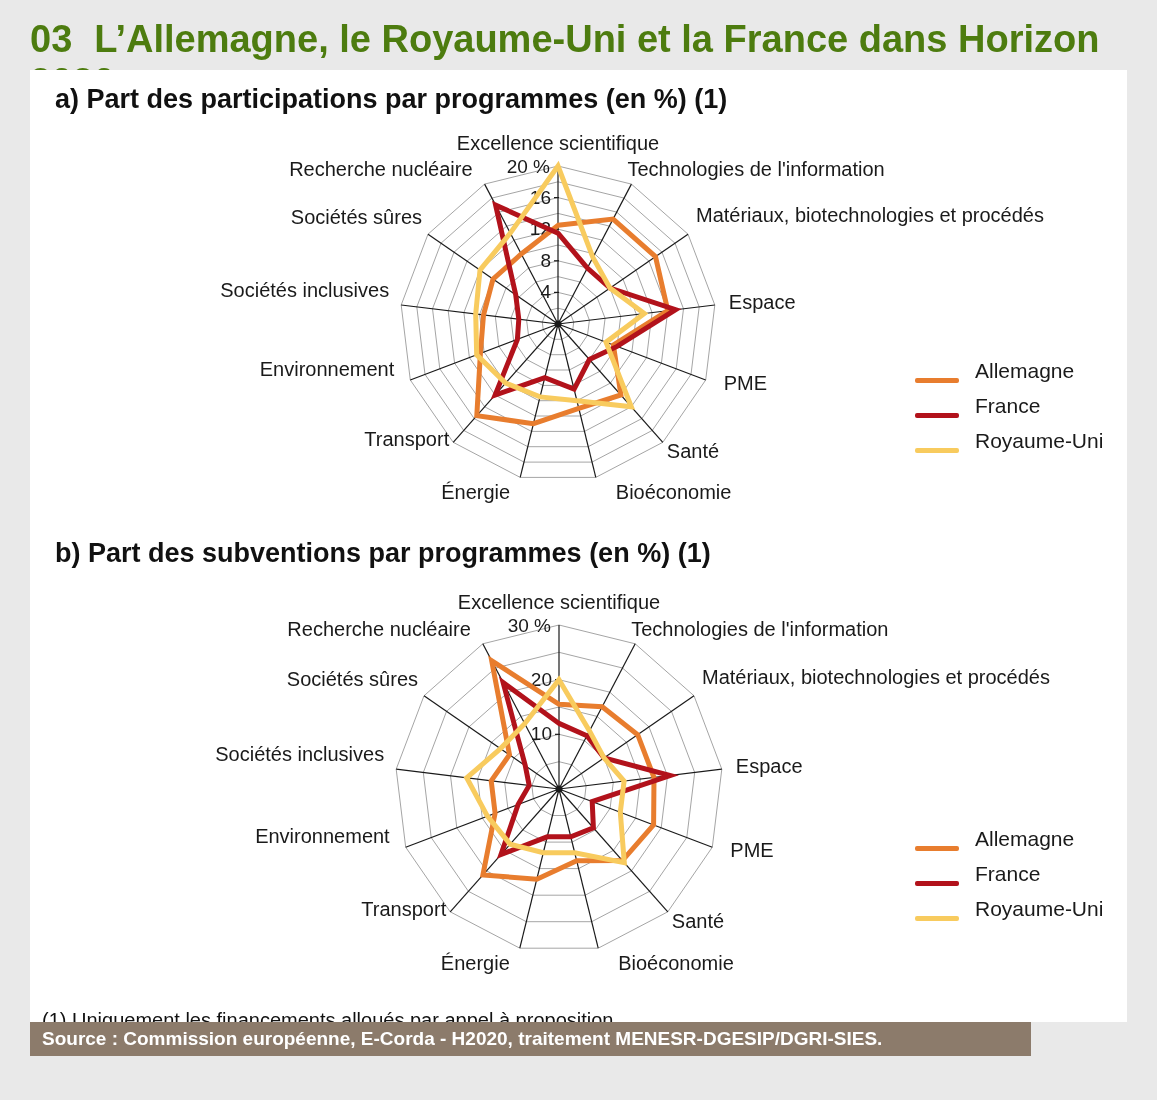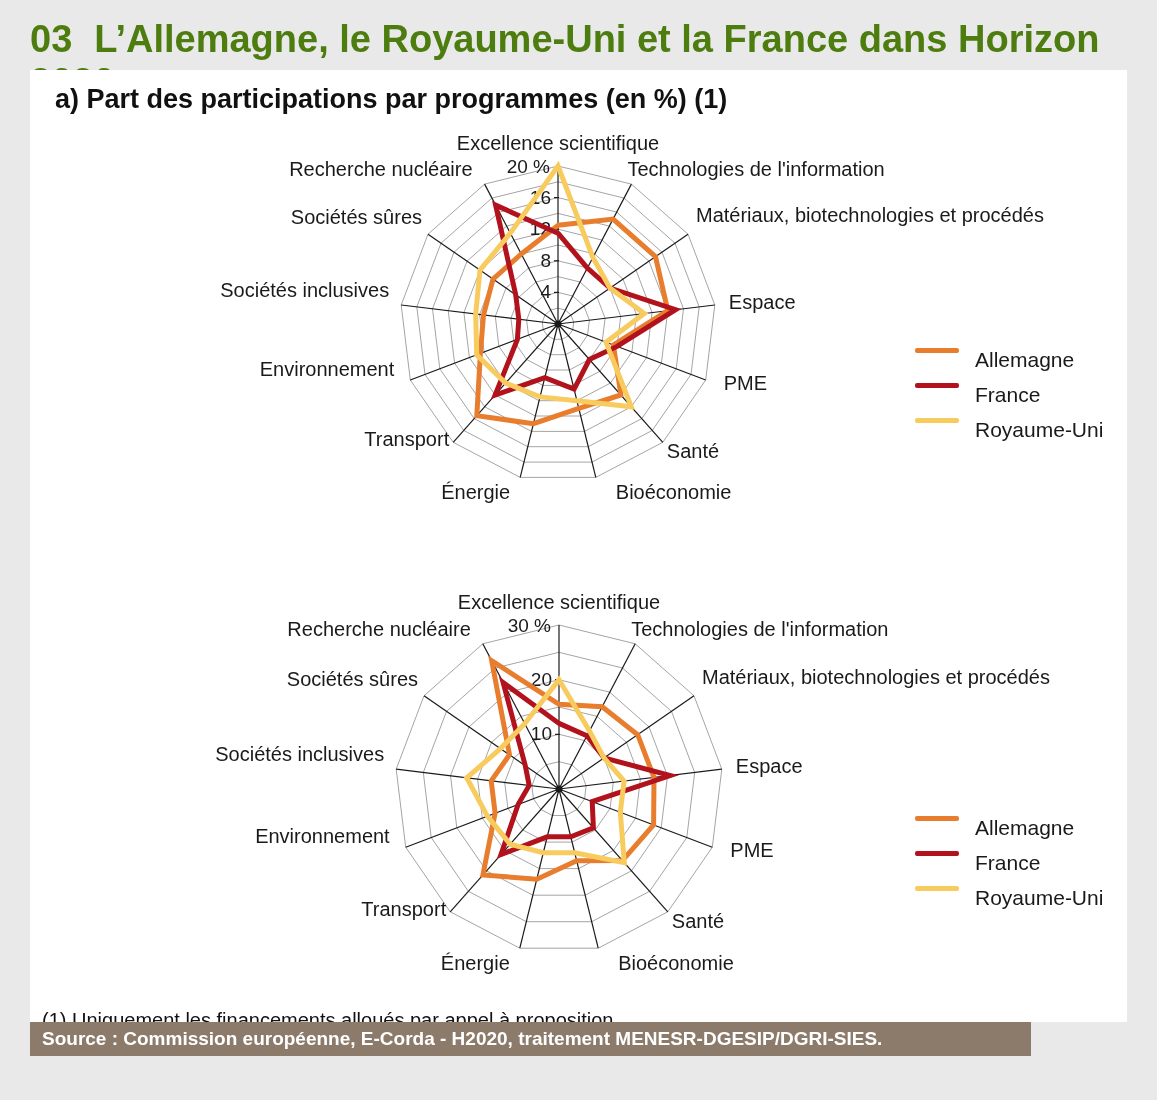--- a/index.html
+++ b/index.html
@@ -11,21 +11,21 @@
   .subtitle{position:absolute;left:55px;font-size:27px;font-weight:bold;color:#111;}
   #subtitle-a{top:84px;}
   #subtitle-b{top:538px;}
   svg{position:absolute;left:120px;overflow:visible;}
   #chart-a{top:118px;}
   #chart-b{top:583px;}
   svg text{font-family:"Liberation Sans",sans-serif;fill:#1a1a1a;}
   .legend{position:absolute;left:915px;width:230px;}
   #legend-a{top:348px;}
   #legend-b{top:816px;}
-  .legend-row{display:flex;align-items:flex-start;height:35px;}
+  .legend-row{display:flex;align-items:flex-end;height:35px;}
   .legend-swatch{display:inline-block;width:44px;height:5px;border-radius:2px;margin-right:16px;flex:0 0 auto;}
   .legend-label{font-size:21px;color:#1a1a1a;white-space:nowrap;}
   .footnote{position:absolute;left:42px;top:988px;font-size:20px;color:#111;margin-top:21px;}
   .source-bar{position:absolute;left:30px;top:1022px;width:1001px;height:34px;background:#8C7B6B;color:#fff;
     font-size:19px;font-weight:bold;line-height:34px;padding-left:12px;box-sizing:border-box;white-space:nowrap;}
 </style>
 </head>
 <body>
 
 <div class="page">
@@ -105,20 +105,21 @@
     <div class="legend-row">
       <span class="legend-swatch" style="background: rgb(178, 18, 27);"></span>
       <span class="legend-label">France</span>
     </div>
     <div class="legend-row">
       <span class="legend-swatch" style="background: rgb(248, 203, 94);"></span>
       <span class="legend-label">Royaume-Uni</span>
     </div>
   </div>
 
+  <div class="subtitle" id="subtitle-b">b) Part des subventions par programmes (en %) (1)</div>
   <svg id="chart-b" width="1030" height="400">
       <g>
         <polygon points="439.0,178.7 451.7,181.8 461.5,190.5 466.1,202.7 464.6,215.7 457.1,226.5 445.5,232.5 432.5,232.5 420.9,226.5 413.4,215.7 411.9,202.7 416.5,190.5 426.3,181.8" fill="none" stroke="#A5A5A5" stroke-width="1"></polygon>
         <polygon points="439.0,151.3 464.4,157.6 484.0,174.9 493.3,199.4 490.1,225.4 475.3,246.9 452.1,259.1 425.9,259.1 402.7,246.9 387.9,225.4 384.7,199.4 394.0,174.9 413.6,157.6" fill="none" stroke="#A5A5A5" stroke-width="1"></polygon>
         <polygon points="439.0,124.0 477.1,133.4 506.5,159.4 520.4,196.1 515.7,235.1 493.4,267.4 458.6,285.6 419.4,285.6 384.6,267.4 362.3,235.1 357.6,196.1 371.5,159.4 400.9,133.4" fill="none" stroke="#A5A5A5" stroke-width="1"></polygon>
         <polygon points="439.0,96.7 489.8,109.2 529.0,143.9 547.5,192.8 541.2,244.8 511.5,287.8 465.2,312.2 412.8,312.2 366.5,287.8 336.8,244.8 330.5,192.8 349.0,143.9 388.2,109.2" fill="none" stroke="#A5A5A5" stroke-width="1"></polygon>
         <polygon points="439.0,69.3 502.5,85.0 551.5,128.4 574.7,189.5 566.8,254.5 529.6,308.3 471.7,338.7 406.3,338.7 348.4,308.3 311.2,254.5 303.3,189.5 326.5,128.4 375.5,85.0" fill="none" stroke="#A5A5A5" stroke-width="1"></polygon>
         <polygon points="439.0,42.0 515.2,60.8 574.0,112.8 601.8,186.2 592.3,264.2 547.8,328.8 478.2,365.2 399.8,365.2 330.2,328.8 285.7,264.2 276.2,186.2 304.0,112.8 362.8,60.8" fill="none" stroke="#A5A5A5" stroke-width="1"></polygon>
       </g>
       <g>

